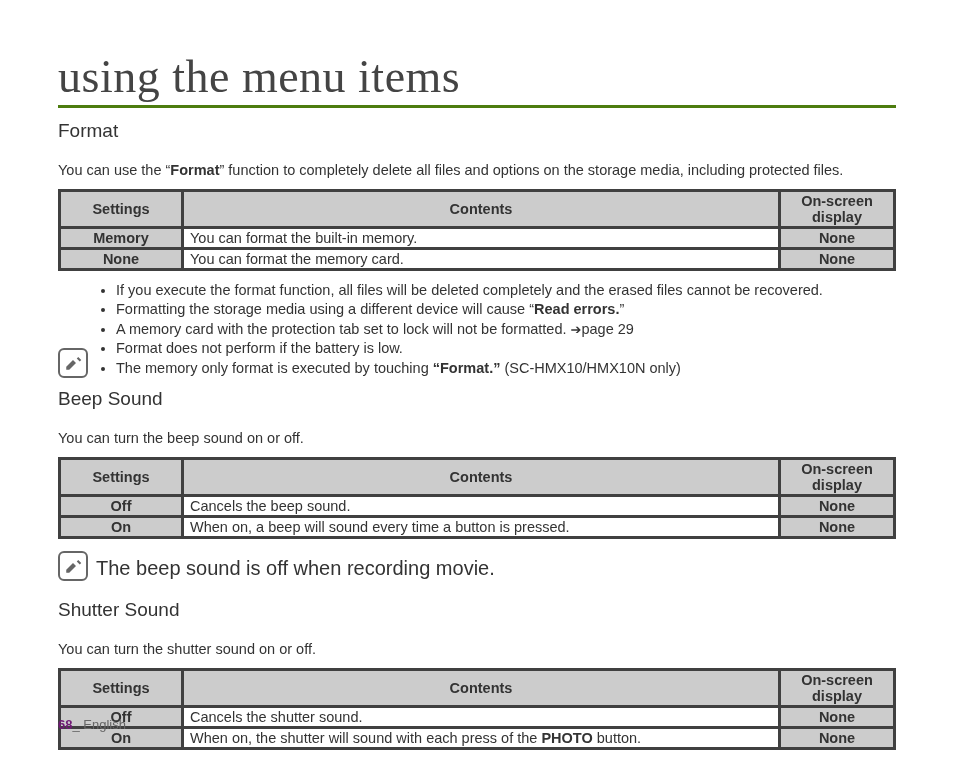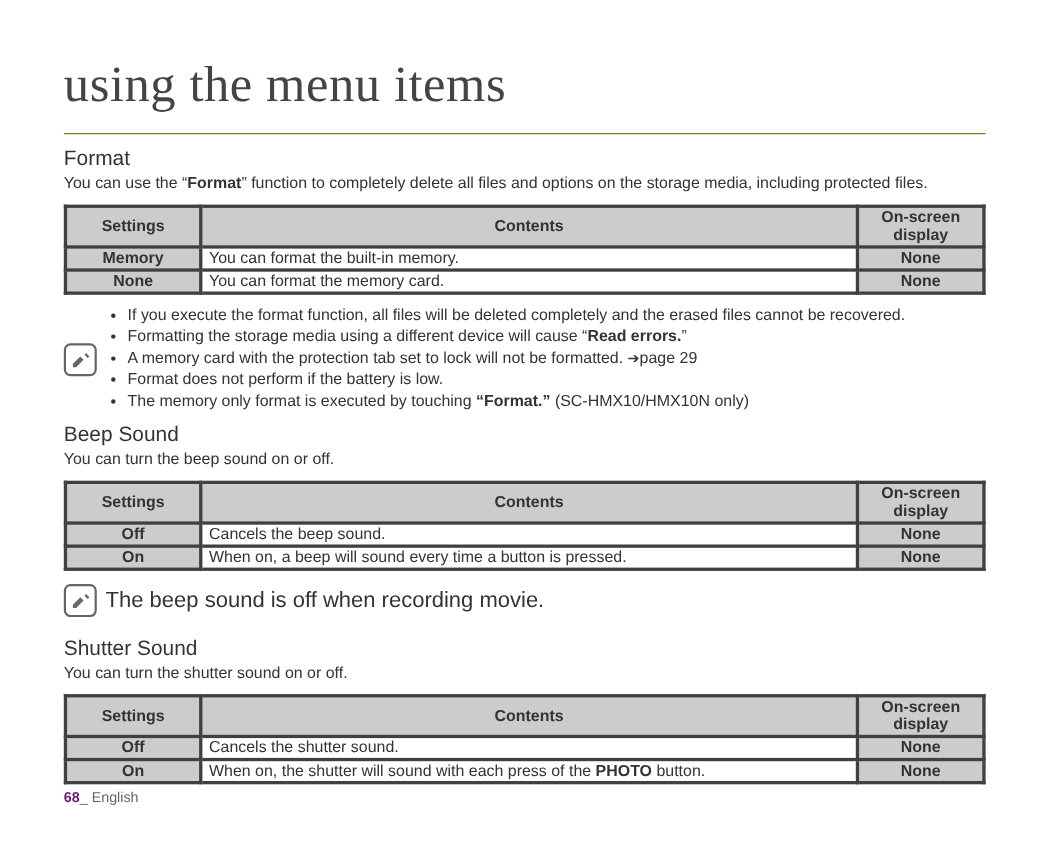--- a/index.html
+++ b/index.html
@@ -12,34 +12,34 @@
     position: relative;
   }
   .page {
     padding: 50px 58px 0 58px;
   }
   h1.main-title {
     font-family: "Times New Roman", serif;
     font-weight: 300;
     font-size: 46px;
     margin: 0 0 12px 0;
-    border-bottom: 1px solid #4d7c0f;
-    padding-bottom: 18px;
+    border-bottom: 3px solid #4d7c0f;
+    padding-bottom: 2px;
     letter-spacing: 0.5px;
     color: #444;
   }
   h2.section-title {
     font-size: 19px;
     font-weight: 400;
     margin: 10px 0 2px 0;
     color: #333;
   }
   p.section-desc {
     font-size: 14.5px;
-    margin: 2px 0 8px 0;
+    margin: 19px 0 8px 0;
     line-height: 1.35;
   }
   table.settings {
     width: 100%;
     border-collapse: collapse;
     margin-bottom: 10px;
     font-size: 14.5px;
   }
   table.settings th, table.settings td {
     border: 3px solid #404040;
@@ -58,21 +58,21 @@
     width: 108px;
   }
   table.settings td.display {
     background: #ccc;
     font-weight: bold;
     text-align: center;
     width: 100px;
   }
   .note-row {
     display: flex;
-    align-items: center;
+    align-items: flex-end;
     gap: 8px;
     margin-bottom: 6px;
   }
   .note-icon {
     flex: 0 0 auto;
     width: 26px;
     height: 26px;
     border: 2px solid #666;
     border-radius: 6px;
     display: flex;

